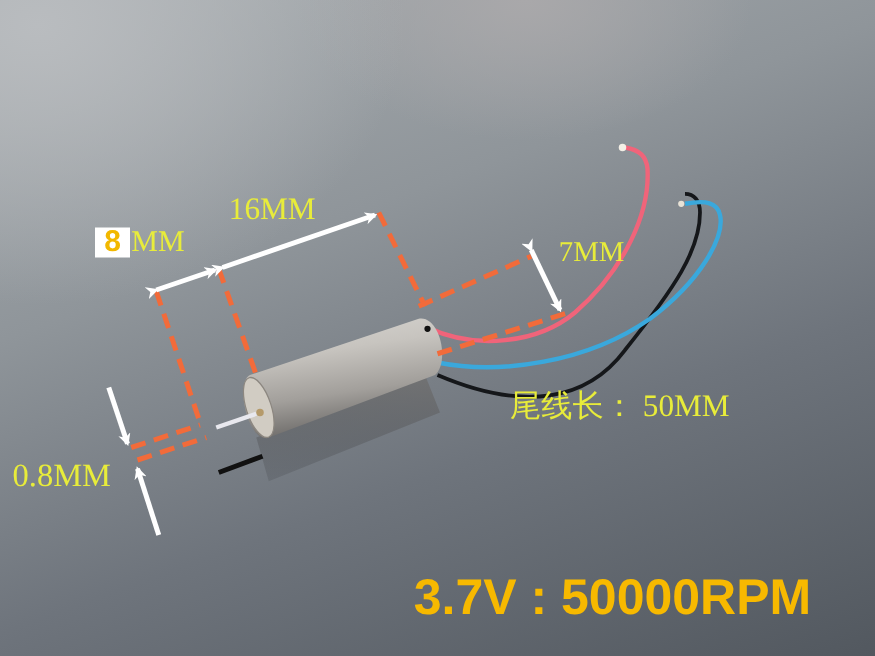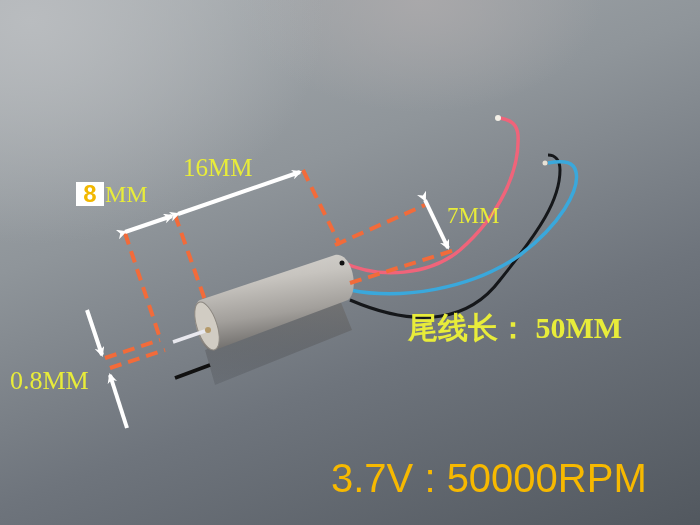--- a/index.html
+++ b/index.html
@@ -10,24 +10,24 @@
       radial-gradient(ellipse 420px 320px at 30px 20px, #b9bcbf 0%, rgba(185,188,191,0) 70%),
       radial-gradient(ellipse 260px 160px at 420px 0px, #a9a8aa 0%, rgba(169,168,170,0) 70%),
       linear-gradient(160deg, #a8adb0 0%, #8f959a 35%, #6e747c 65%, #52585f 100%);
     font-family: "Liberation Serif", serif;
   }
   svg.scene { position:absolute; left:0; top:0; }
   .lbl { position:absolute; color:#e8ec3a; font-family:"Liberation Serif", serif; white-space:nowrap; line-height:1; }
   .dim-16 { left:183px; top:155px; font-size:25px; }
   .dim-8 { left:76px; top:182px; font-size:24px; }
   .dim-8 .patch { display:inline-block; background:#fff; color:#f2b800; font-family:"Liberation Sans", sans-serif; font-weight:bold; font-size:24px; width:28px; text-align:center; margin-right:1px; }
-  .dim-7 { left:447px; top:204px; font-size:23px; }
+  .dim-7 { left:447px; top:190px; font-size:23px; }
   .dim-08 { left:10px; top:368px; font-size:26px; }
-  .dim-wire { left:408px; top:313px; font-size:30px;font-weight:bold; }
-  .spec { position:absolute; left:331px; top:458px; color:#f7b900; font-family:"Liberation Sans", sans-serif; font-weight:normal; font-size:40px; line-height:1; white-space:nowrap; }
+  .dim-wire { left:408px; top:313px; font-size:25px; }
+  .spec { position:absolute; left:331px; top:458px; color:#f7b900; font-family:"Liberation Sans", sans-serif; font-weight:bold; font-size:40px; line-height:1; white-space:nowrap; }
 </style>
 </head>
 <body>
 
 <div id="stage">
   <svg class="scene" width="700" height="525" viewBox="0 0 700 525">
     <defs>
       <linearGradient id="can" x1="0" y1="0" x2="0.25" y2="1">
         <stop offset="0" stop-color="#d8d6d2"></stop>
         <stop offset="0.35" stop-color="#c7c4bf"></stop>

